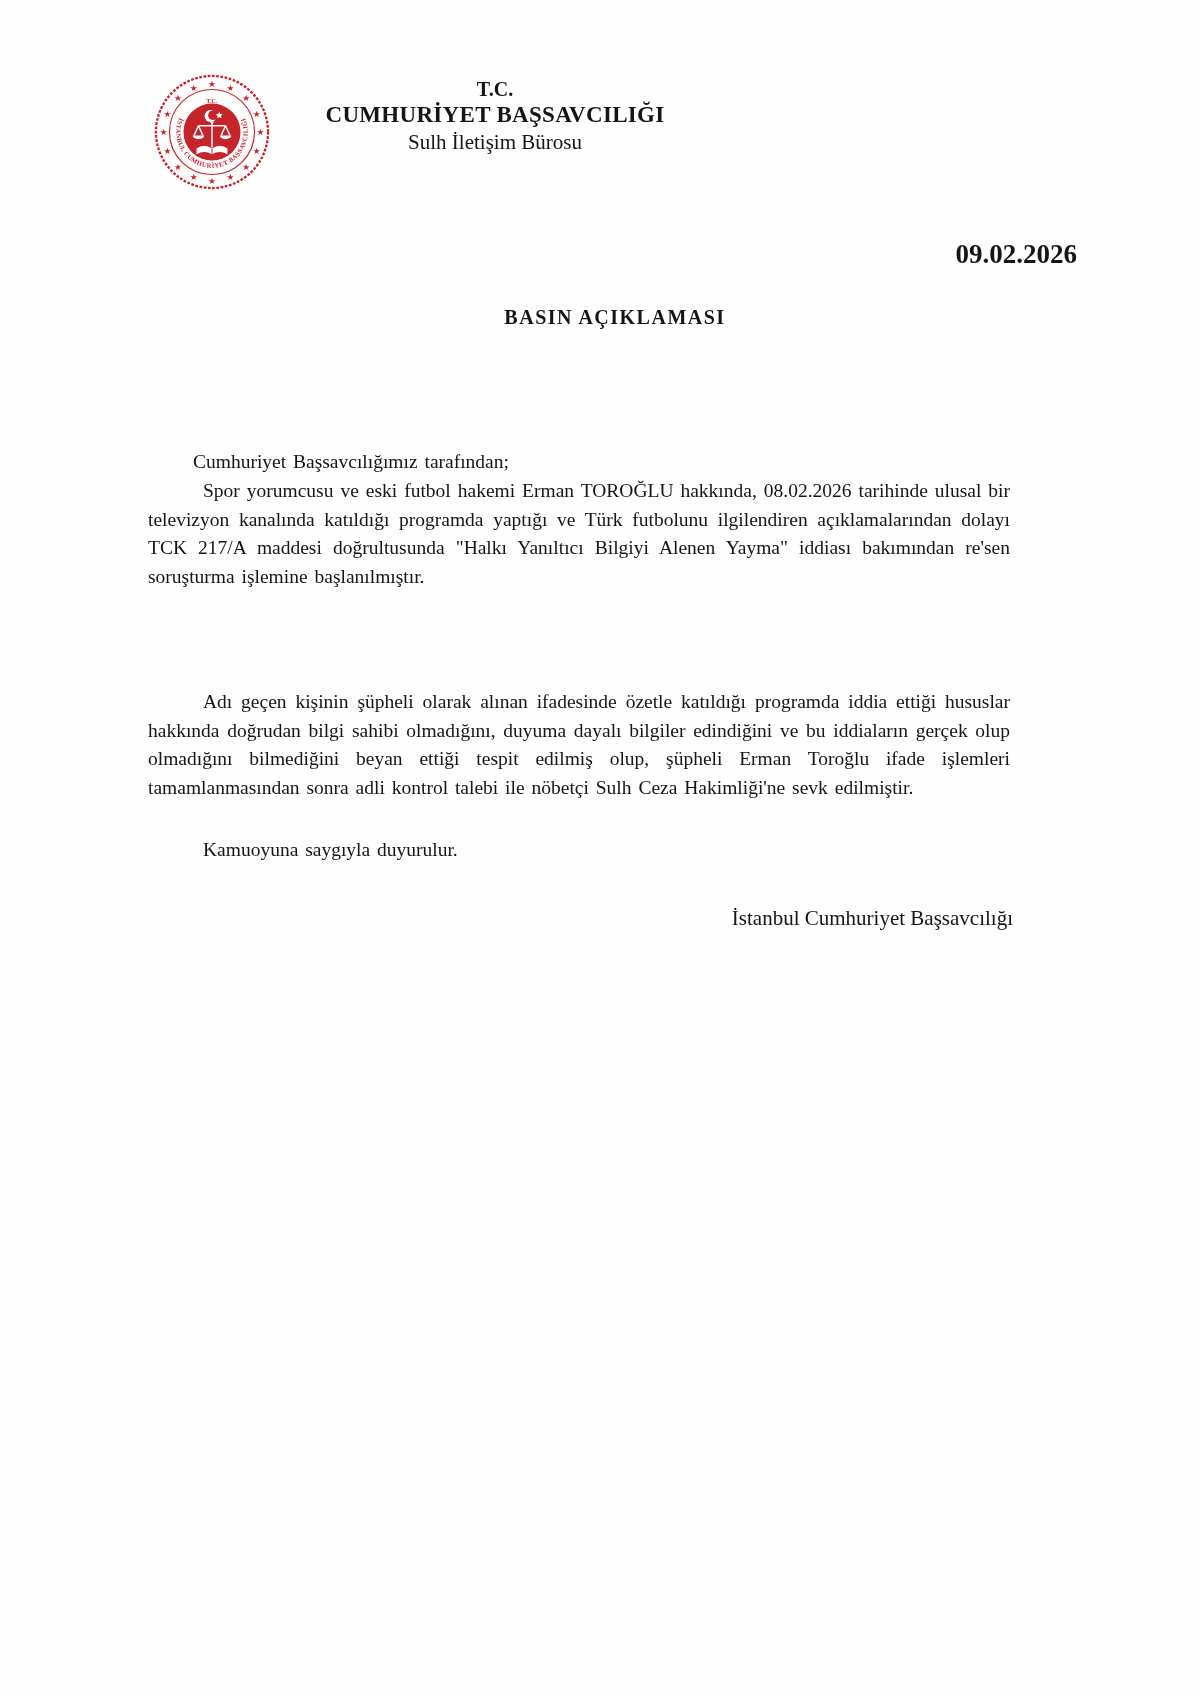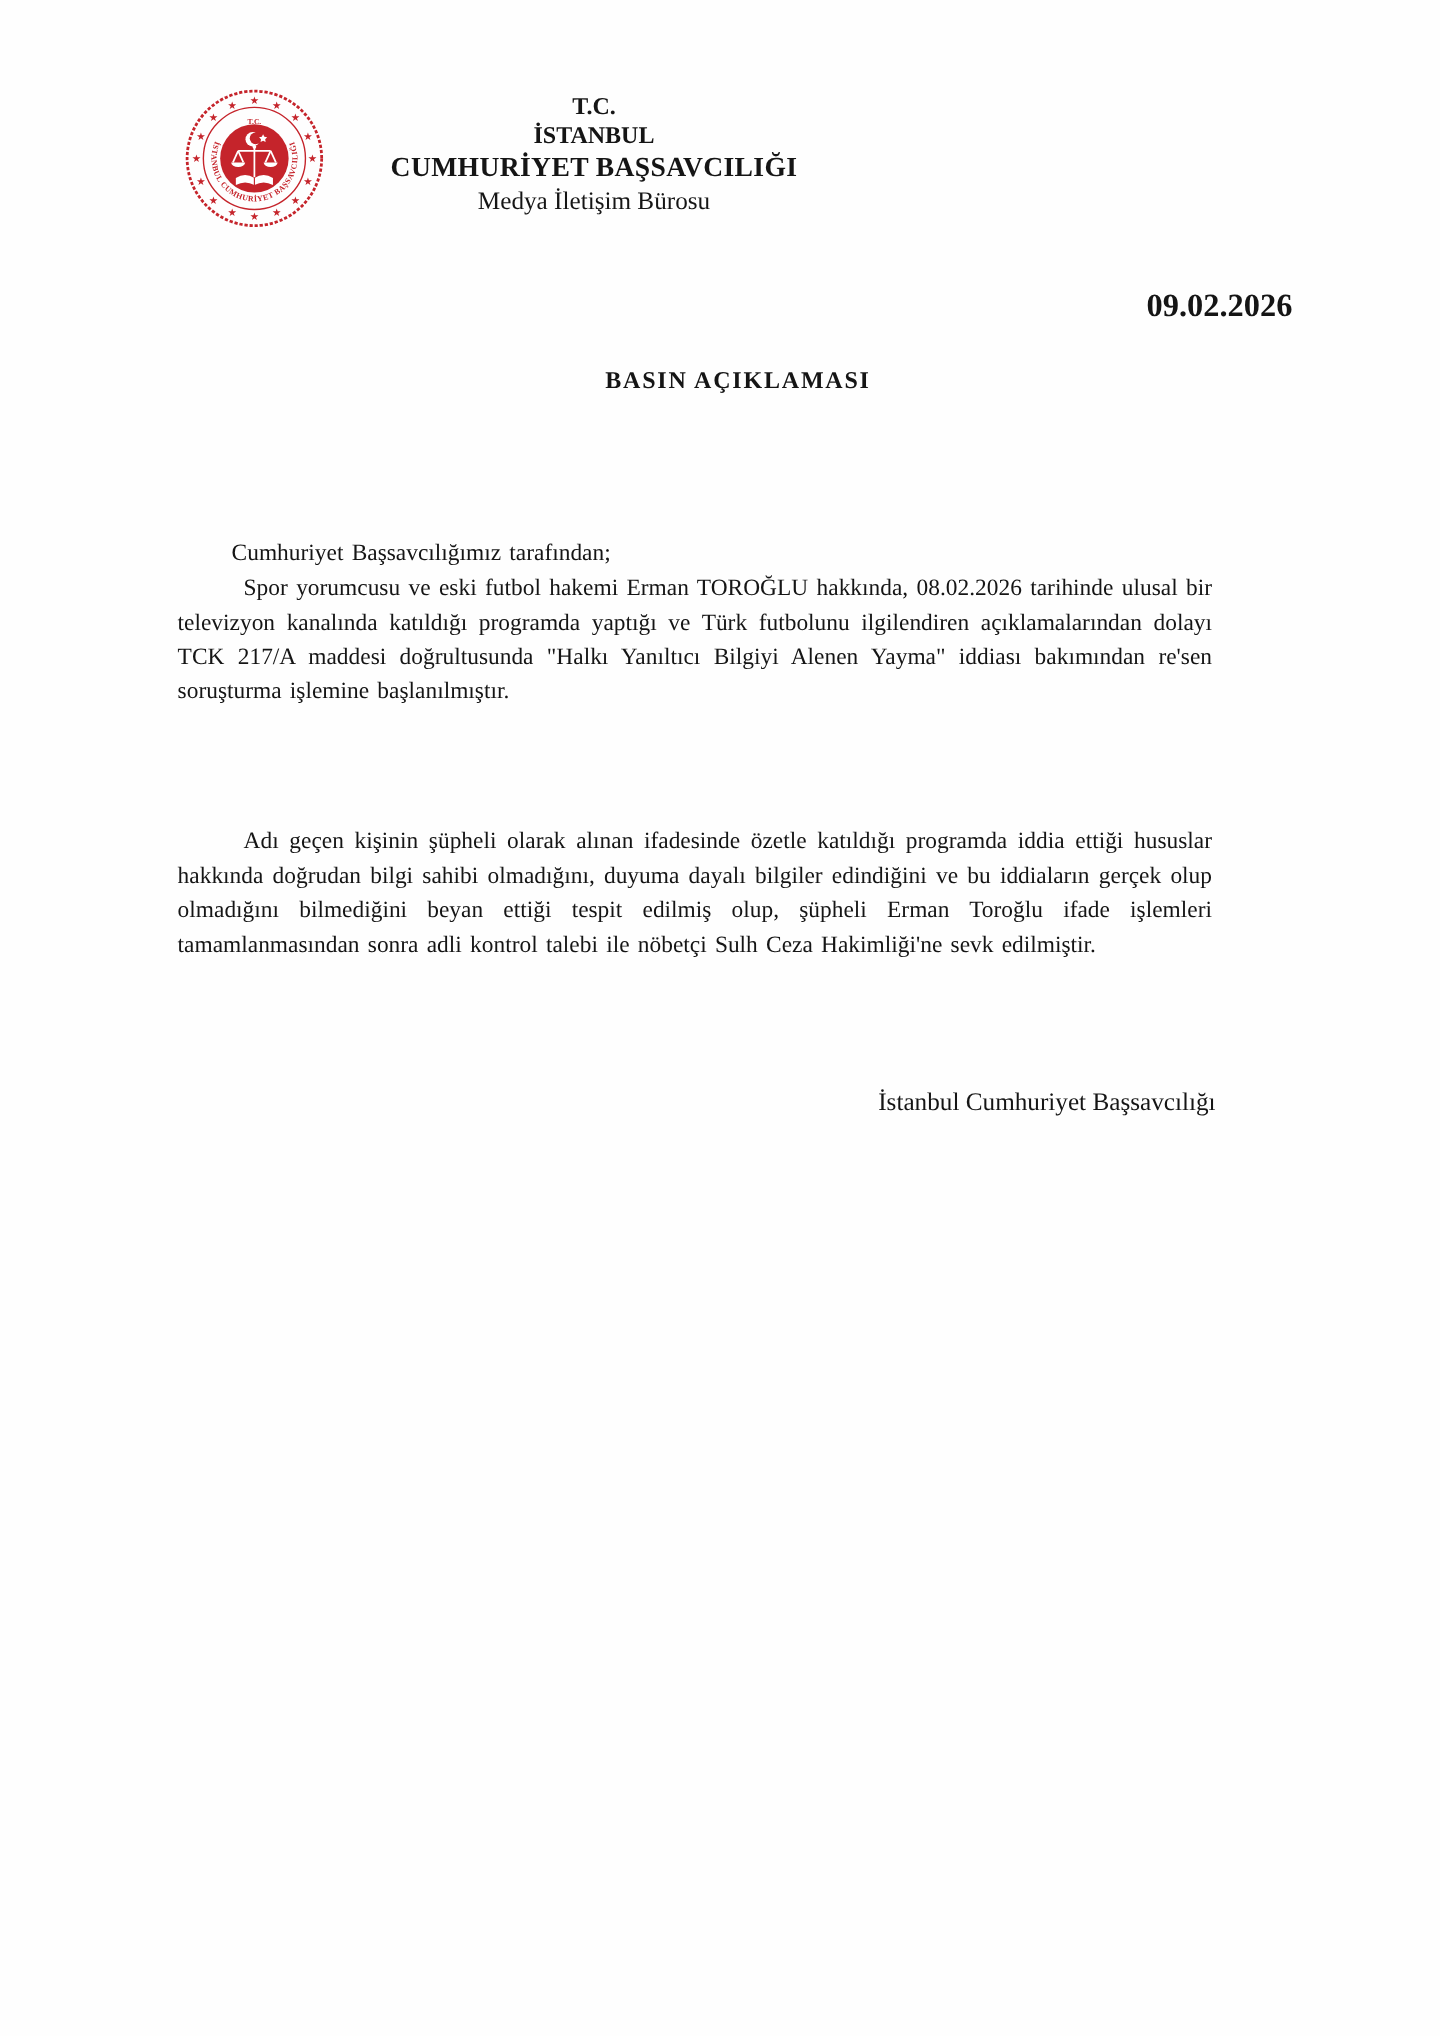--- a/index.html
+++ b/index.html
@@ -111,34 +111,36 @@
 
       <g>
         <path d="M44 80 Q52 74.5 60 80 Q68 74.5 76 80 L76 86 Q68 81.5 60 86 Q52 81.5 44 86 Z" fill="#ffffff"></path>
         <line x1="60" y1="80" x2="60" y2="86" stroke="#c5242b" stroke-width="1"></line>
       </g>
     </svg>
   </div>
 
   <div class="header-text">
     <span class="h-line h-tc">T.C.</span>
-    <span class="h-line h-city">İSTANBUL</span>
     <span class="h-line h-office">CUMHURİYET BAŞSAVCILIĞI</span>
-    <span class="h-line h-bureau">Medya İletişim Bürosu</span>
+    <span class="h-line h-bureau">Sulh İletişim Bürosu</span>
   </div>
 
   <div class="doc-date">09.02.2026</div>
 
   <div class="doc-title">BASIN AÇIKLAMASI</div>
 
   <div class="p1">
     <p>Cumhuriyet Başsavcılığımız tarafından;</p>
   </div>
   <div class="p2">
     <p>Spor yorumcusu ve eski futbol hakemi Erman TOROĞLU hakkında, 08.02.2026 tarihinde ulusal bir televizyon kanalında katıldığı programda yaptığı ve Türk futbolunu ilgilendiren açıklamalarından dolayı TCK 217/A maddesi doğrultusunda "Halkı Yanıltıcı Bilgiyi Alenen Yayma" iddiası bakımından re'sen soruşturma işlemine başlanılmıştır.</p>
   </div>
   <div class="p3">
     <p>Adı geçen kişinin şüpheli olarak alınan ifadesinde özetle katıldığı programda iddia ettiği hususlar hakkında doğrudan bilgi sahibi olmadığını, duyuma dayalı bilgiler edindiğini ve bu iddiaların gerçek olup olmadığını bilmediğini beyan ettiği tespit edilmiş olup, şüpheli Erman Toroğlu ifade işlemleri tamamlanmasından sonra adli kontrol talebi ile nöbetçi Sulh Ceza Hakimliği'ne sevk edilmiştir.</p>
   </div>
+  <div class="p4">
+    <p>Kamuoyuna saygıyla duyurulur.</p>
+  </div>
 
   <div class="signature">İstanbul Cumhuriyet Başsavcılığı</div>
 
 </div>
 
 </body></html>

